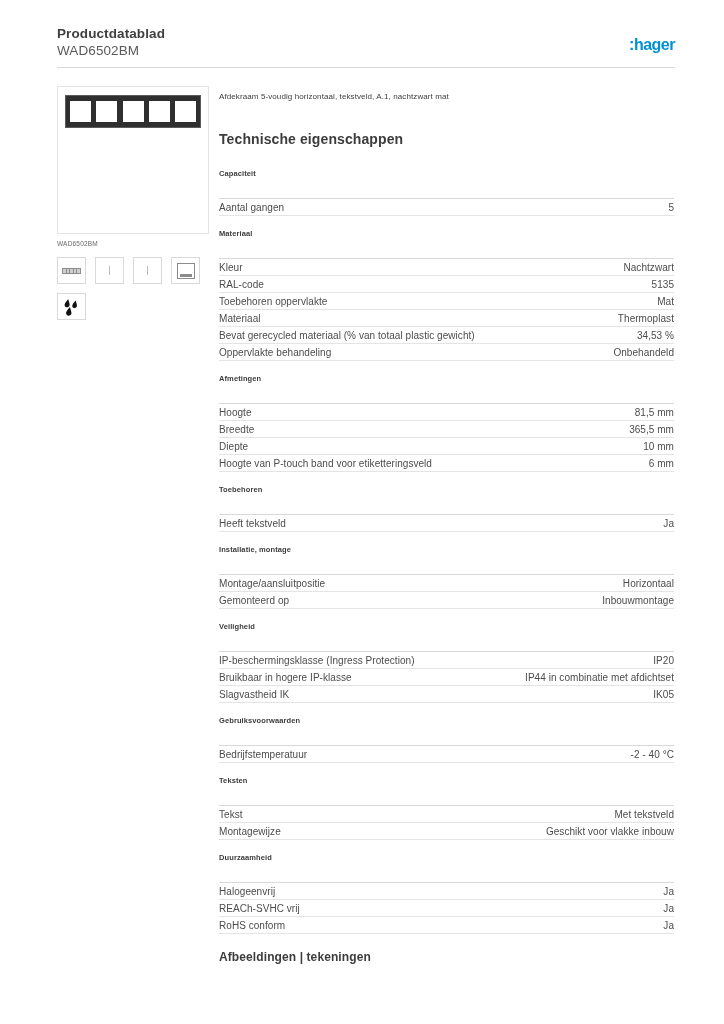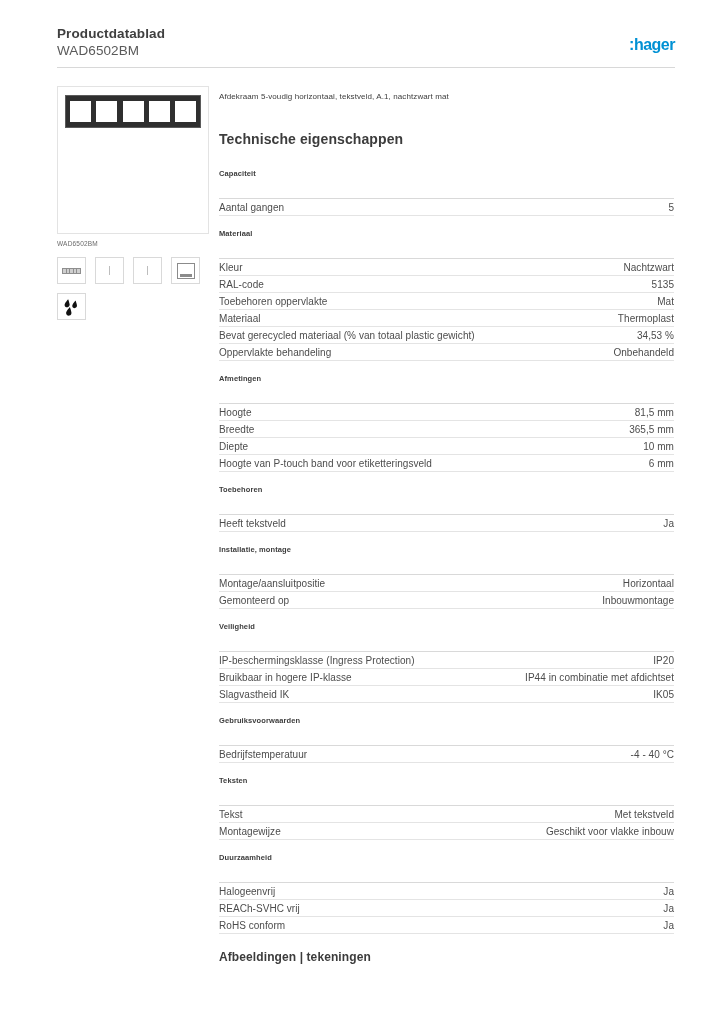--- a/index.html
+++ b/index.html
@@ -389,21 +389,21 @@
           </div>
           <div class="spec-row">
             <span class="spec-label">Slagvastheid IK</span>
             <span class="spec-value">IK05</span>
           </div>
         </div>
         <div class="group">
           <div class="group-title">Gebruiksvoorwaarden</div>
           <div class="spec-row">
             <span class="spec-label">Bedrijfstemperatuur</span>
-            <span class="spec-value">-4 - 40 °C</span>
+            <span class="spec-value">-2 - 40 °C</span>
           </div>
         </div>
         <div class="group">
           <div class="group-title">Teksten</div>
           <div class="spec-row">
             <span class="spec-label">Tekst</span>
             <span class="spec-value">Met tekstveld</span>
           </div>
           <div class="spec-row">
             <span class="spec-label">Montagewijze</span>

